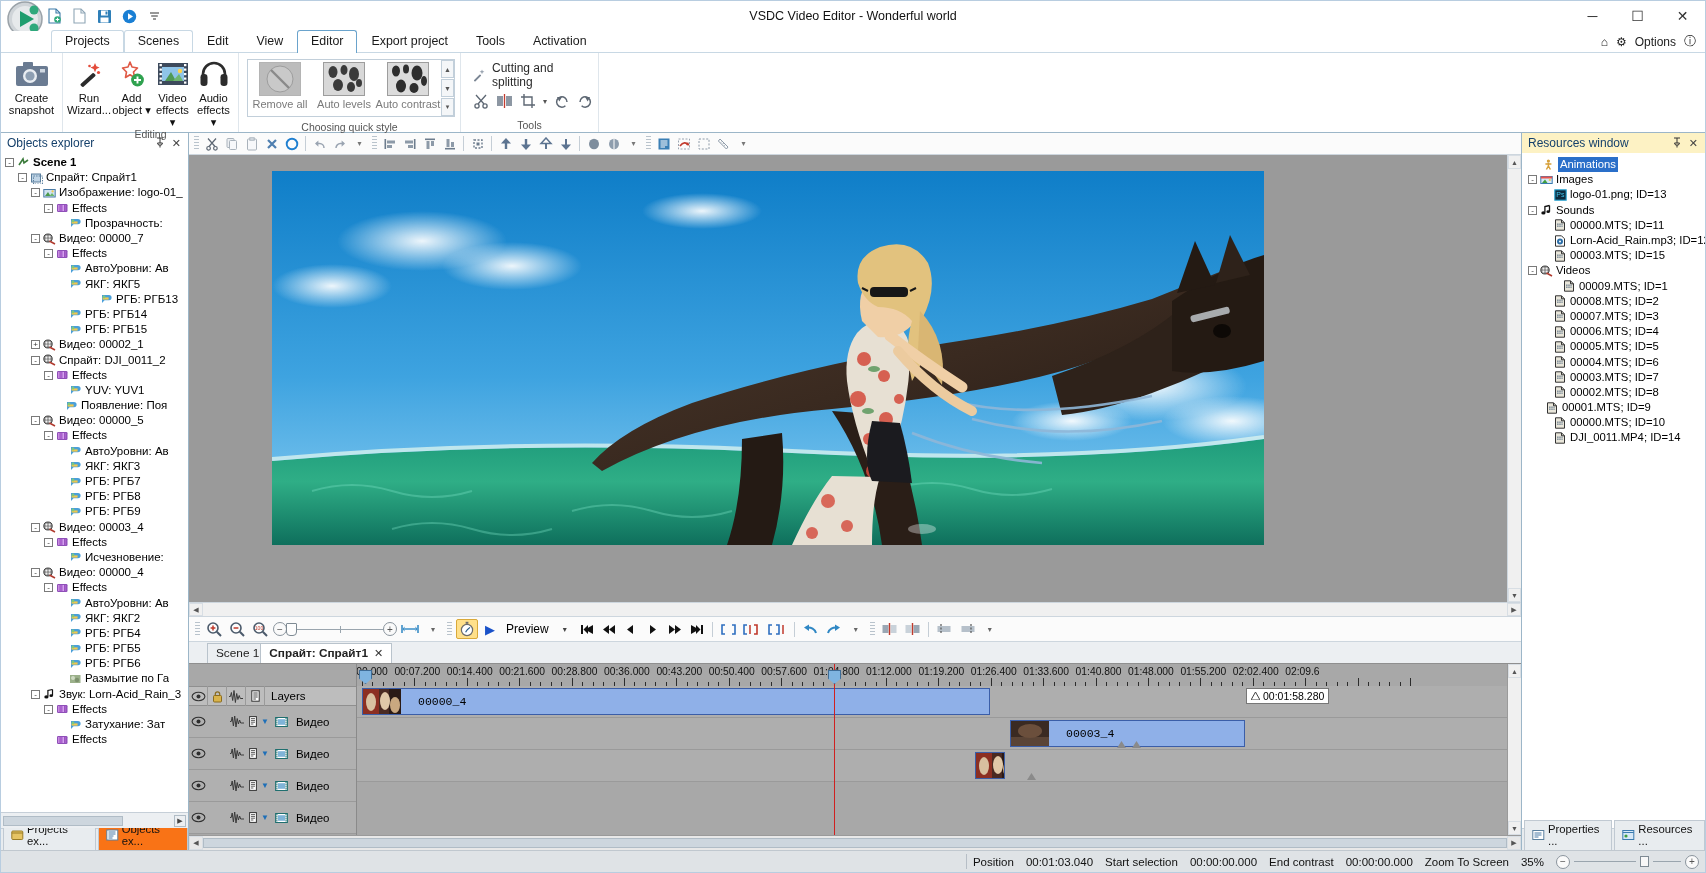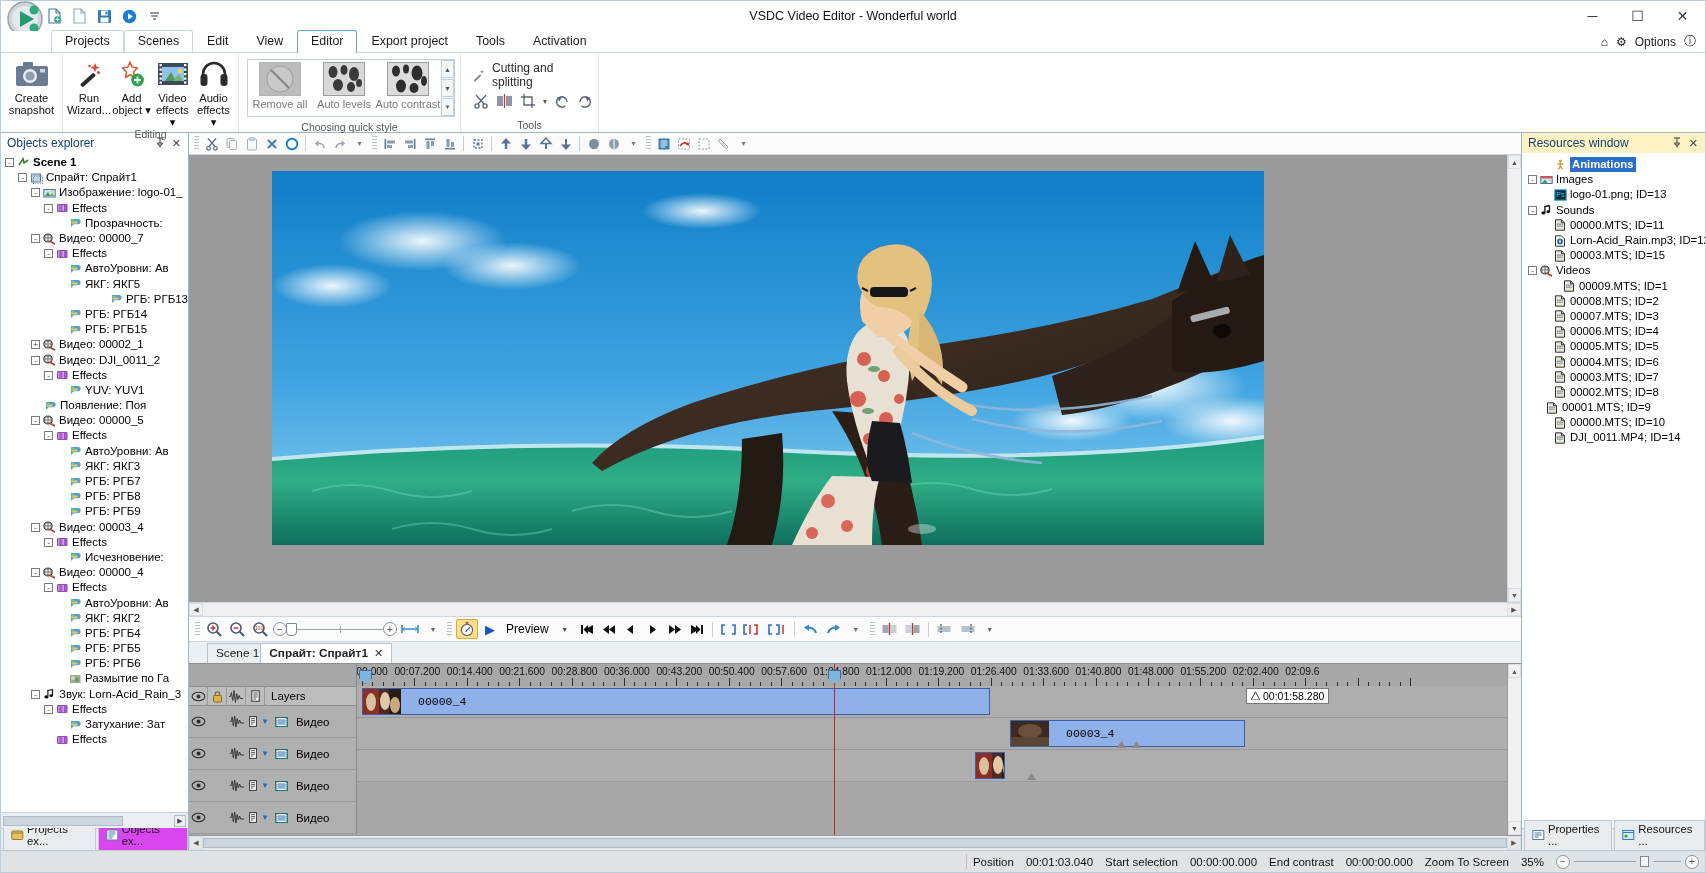--- a/index.html
+++ b/index.html
@@ -91,21 +91,21 @@
   .leftfoot { height:16px; background:#eceff2; border-top:1px solid #c6cfd8; position:relative; }
   .hscroll { position:absolute; left:2px; top:3px; width:120px; height:10px; background:#cdd6de;
              border:1px solid #b0bcc6; }
   .hscroll-arrow { position:absolute; right:2px; top:2px; width:12px; height:12px;
                    border:1px solid #b0bcc6; background:#eceff2; font-size:7px; text-align:center;
                    line-height:10px; color:#444; }
   .tabsbar { height:22px; background:#e8ecef; display:flex; align-items:flex-end; gap:2px;
              padding-left:2px; border-top:1px solid #c6cfd8; }
   .dtab { display:flex; align-items:center; gap:3px; padding:2px 7px 3px; font-size:11.3px;
           background:#e8ecef; border:1px solid #c0c9d2; border-bottom:none; color:#111; }
-  .dtab.on { background:#d946ef; }
+  .dtab.on { background:#f97316; }
 
   
   .center { flex:1; display:flex; flex-direction:column; min-width:0; background:#eceff2; }
   .ctoolbar { height:22px; background:#fbfbfb; display:flex; align-items:center;
               border-bottom:1px solid #cdd6de; padding-left:3px; gap:1px; }
   .tbtn { width:19px; height:19px; display:flex; align-items:center; justify-content:center; }
   .tsep { width:1px; height:15px; background:#c5ced6; margin:0 3px; }
   .tgrip { width:5px; height:15px; margin:0 2px;
            background:repeating-linear-gradient(to bottom,#b9c3cc 0 1px,transparent 1px 3px); }
 
@@ -576,21 +576,21 @@
             <span style="width: 12px; flex: 0 0 12px;"></span>
             <span class="ticon">
               <svg width="13" height="12" viewBox="0 0 13 12">
                 <path d="M2 2h7a2.6 2.6 0 0 1 0 5.2H4.6L2 10z" fill="#4a9fd8"></path>
                 <path d="M2.6 5.5h6" stroke="#f2c94c" stroke-width="2.2"></path>
                 <circle cx="4" cy="4" r="1.4" fill="#7ec97e"></circle>
               </svg>
             </span>
             <span class="tlabel">ЯКГ: ЯКГ5</span>
           </div>
-          <div class="trow" style="padding-left: 56px; justify-content: flex-end;">
+          <div class="trow" style="padding-left: 87px;">
             <span style="width: 12px; flex: 0 0 12px;"></span>
             <span class="ticon">
               <svg width="13" height="12" viewBox="0 0 13 12">
                 <path d="M2 2h7a2.6 2.6 0 0 1 0 5.2H4.6L2 10z" fill="#4a9fd8"></path>
                 <path d="M2.6 5.5h6" stroke="#f2c94c" stroke-width="2.2"></path>
                 <circle cx="4" cy="4" r="1.4" fill="#7ec97e"></circle>
               </svg>
             </span>
             <span class="tlabel">РГБ: РГБ13</span>
           </div>
@@ -635,21 +635,21 @@
             <span class="ticon">
               <svg width="13" height="12" viewBox="0 0 13 12">
                 <ellipse cx="5" cy="5" rx="4.2" ry="4" fill="#8c8c8c" stroke="#444"></ellipse>
                 <circle cx="3.4" cy="3.6" r="1.1" fill="#efefef"></circle>
                 <circle cx="6.6" cy="3.6" r="1.1" fill="#efefef"></circle>
                 <circle cx="3.4" cy="6.6" r="1.1" fill="#efefef"></circle>
                 <circle cx="6.6" cy="6.6" r="1.1" fill="#efefef"></circle>
                 <path d="M6.5 8 L12 11" stroke="#b03a2e" stroke-width="1.6"></path>
               </svg>
             </span>
-            <span class="tlabel">Видео: DJI_0011_2</span>
+            <span class="tlabel">Спрайт: DJI_0011_2</span>
           </div>
           <div class="trow" style="padding-left: 43px;">
             <span class="exp">-</span>
             <span class="ticon">
               <svg width="13" height="12" viewBox="0 0 13 12">
                 <rect x="1" y="2" width="10.5" height="8" rx="1.2" fill="#8e4fb8"></rect>
                 <rect x="2" y="3" width="1.6" height="6" fill="#c98ae0"></rect>
                 <rect x="4.2" y="3" width="1.6" height="6" fill="#b167d4"></rect>
                 <rect x="6.4" y="3" width="1.6" height="6" fill="#d79ff0"></rect>
                 <rect x="8.6" y="3" width="1.6" height="6" fill="#a95fcb"></rect>
@@ -661,21 +661,21 @@
             <span style="width: 12px; flex: 0 0 12px;"></span>
             <span class="ticon">
               <svg width="13" height="12" viewBox="0 0 13 12">
                 <path d="M2 2h7a2.6 2.6 0 0 1 0 5.2H4.6L2 10z" fill="#4a9fd8"></path>
                 <path d="M2.6 5.5h6" stroke="#f2c94c" stroke-width="2.2"></path>
                 <circle cx="4" cy="4" r="1.4" fill="#7ec97e"></circle>
               </svg>
             </span>
             <span class="tlabel">YUV: YUV1</span>
           </div>
-          <div class="trow" style="padding-left: 31px;">
+          <div class="trow" style="padding-left: 52px;">
             <span style="width: 12px; flex: 0 0 12px;"></span>
             <span class="ticon">
               <svg width="13" height="12" viewBox="0 0 13 12">
                 <path d="M2 2h7a2.6 2.6 0 0 1 0 5.2H4.6L2 10z" fill="#4a9fd8"></path>
                 <path d="M2.6 5.5h6" stroke="#f2c94c" stroke-width="2.2"></path>
                 <circle cx="4" cy="4" r="1.4" fill="#7ec97e"></circle>
               </svg>
             </span>
             <span class="tlabel">Появление: Поя</span>
           </div>
@@ -1782,21 +1782,21 @@
         <span class="sp">
           <span>
             <svg width="10" height="11" viewBox="0 0 10 11">
                 <path d="M2 1h6M5 1v5M2.5 6h5l-1 2H3.5zM5 8v2.5" stroke="#333" stroke-width="1" fill="none"></path>
               </svg>
           </span>
           <span>✕</span>
         </span>
       </div>
       <div class="rtree" id="resTree">
-          <div class="trow" style="padding-left: 20px; font-weight: bold;">
+          <div class="trow" style="padding-left: 8px;">
             <span style="width: 12px; flex: 0 0 12px;"></span>
             <span class="ticon">
               <svg width="13" height="12" viewBox="0 0 13 12">
                 <circle cx="6.4" cy="2" r="1.6" fill="#d6a03a"></circle>
                 <path d="M6.4 3.6v3.4M3.4 5h6M6.4 7l-2 3.5M6.4 7l2 3.5" stroke="#d6a03a" stroke-width="1.5" fill="none"></path>
               </svg>
             </span>
             <span class="tlabel sel">Animations</span>
           </div>
           <div class="trow" style="padding-left: 6px;">

